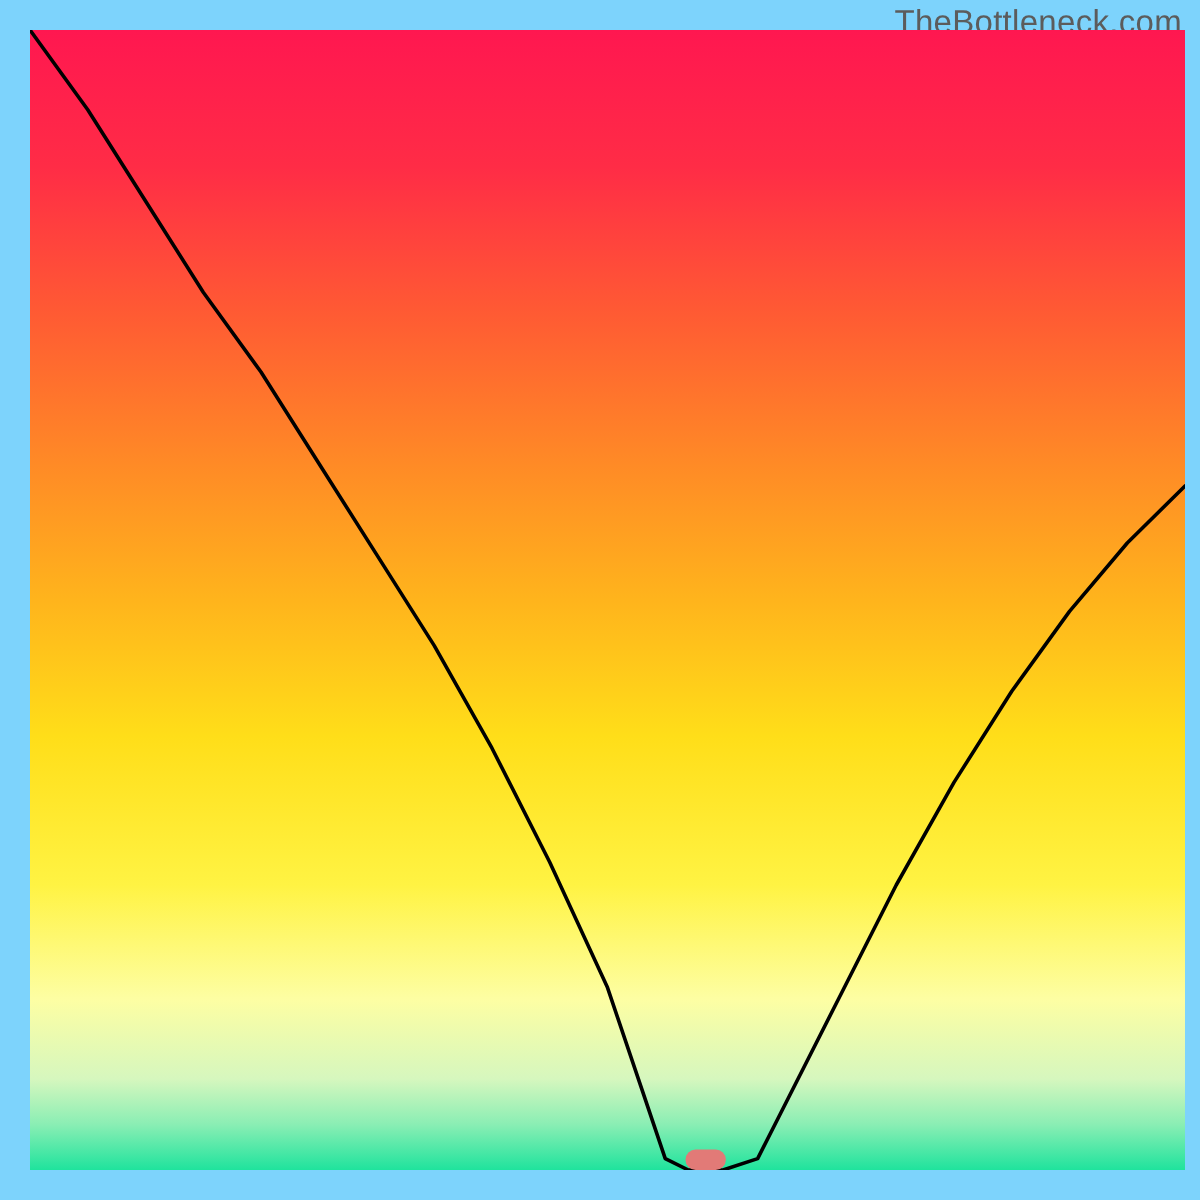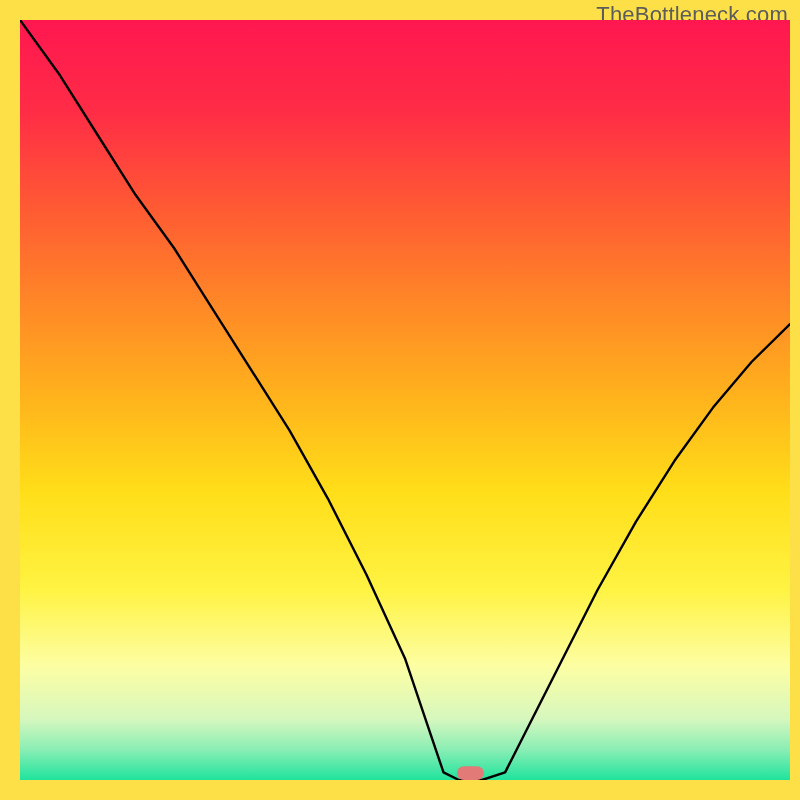--- a/index.html
+++ b/index.html
@@ -7,21 +7,21 @@
     padding: 0;
     width: 800px;
     height: 800px;
     background: #000;
     font-family: Arial, sans-serif;
   }
   .plot-wrap {
     position: relative;
     width: 800px;
     height: 800px;
-    background: #fde047;
+    background: #7dd3fc;
     text-align: center;
   }
   .plot-area {
     position: absolute;
     left: 20px;
     top: 20px;
     width: 770px;
     height: 760px;
     overflow: hidden;
   }

